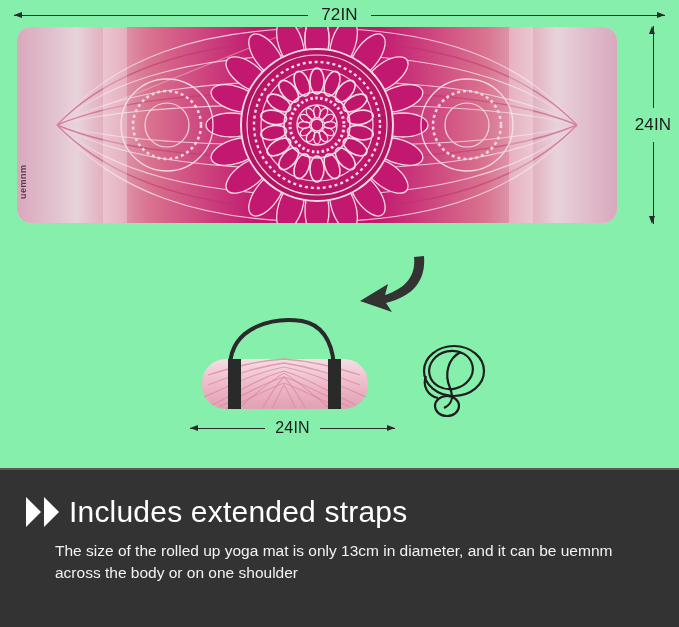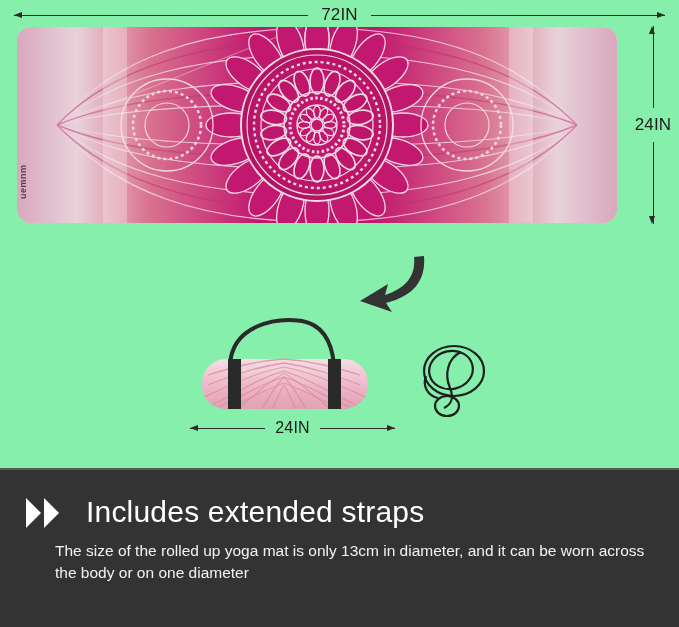--- a/index.html
+++ b/index.html
@@ -72,21 +72,21 @@
   }
   .dim-bag .dim-label { font-size: 16px; padding: 0 10px; }
 
   
   .banner {
     position: absolute; left: 0; top: 468px; width: 679px; height: 159px;
     background: #333333;
     border-top: 2px solid #5a5a5a;
     padding: 26px 34px 0 26px;
   }
-  .banner-head { display: flex; align-items: flex-end; gap: 27px; }
+  .banner-head { display: flex; align-items: center; gap: 10px; }
   .chevrons { display: flex; gap: 3px; flex: 0 0 auto; }
   .chev { width: 0; height: 0; border-top: 15px solid transparent;
           border-bottom: 15px solid transparent; border-left: 15px solid #ffffff; }
   .banner-title {
     color: #ffffff; font-size: 30px; font-weight: 400; letter-spacing: .2px;
     line-height: 1.05;
   }
   .banner-sub {
     color: #f2f2f2; font-size: 15.5px; line-height: 1.42;
     margin: 12px 0 0 29px; max-width: 610px; font-weight: 400;
@@ -348,16 +348,16 @@
   </div>
 
   <div class="banner">
     <div class="banner-head">
       <span class="chevrons">
         <span class="chev"></span>
           <span class="chev"></span>
       </span>
       <h1 class="banner-title">Includes extended straps</h1>
     </div>
-    <p class="banner-sub">The size of the rolled up yoga mat is only 13cm in diameter, and it can be worn across the body or on one diameter</p>
+    <p class="banner-sub">The size of the rolled up yoga mat is only 13cm in diameter, and it can be uemnm across the body or on one shoulder</p>
   </div>
 
 </div>
 
 </body></html>

